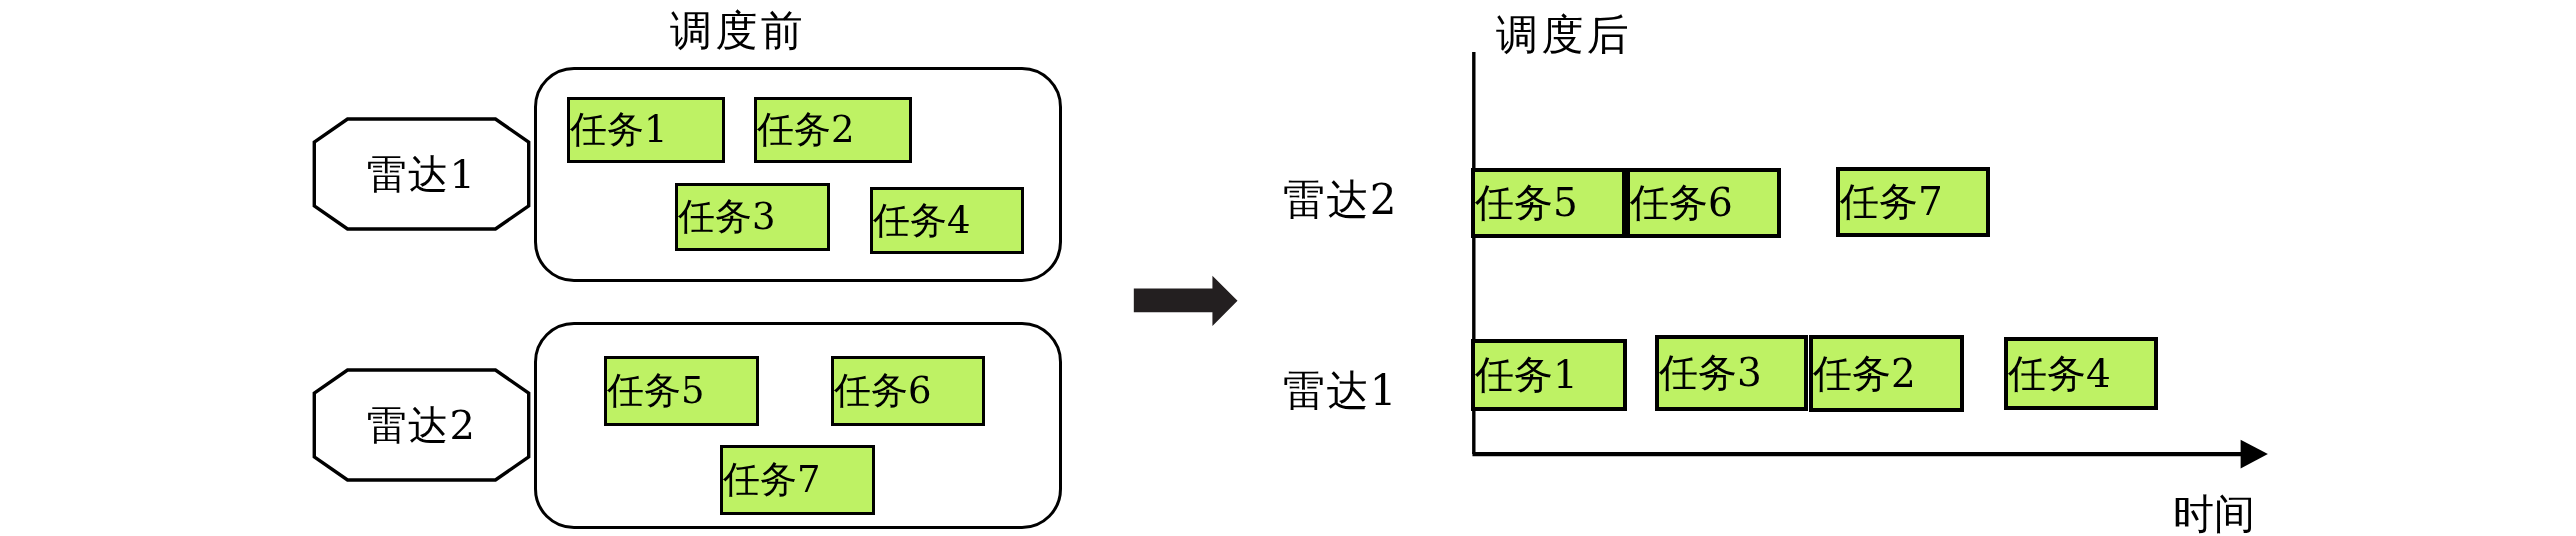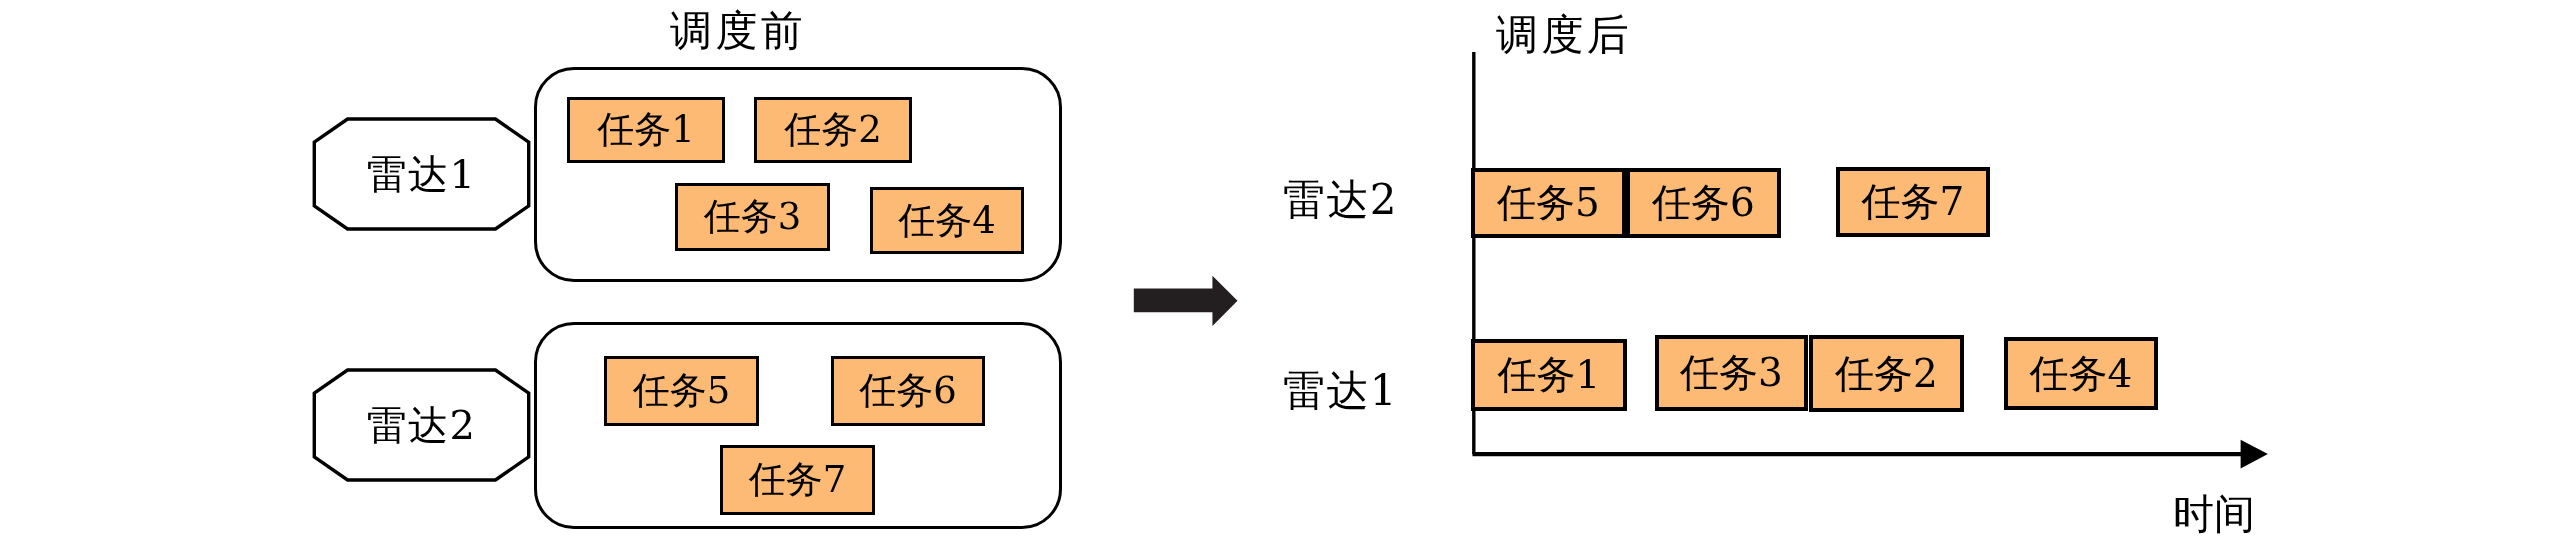--- a/index.html
+++ b/index.html
@@ -29,24 +29,24 @@
   .octagon-wrap{position:absolute;}
   .octagon-wrap svg{display:block;}
   .octagon-label{
     position:absolute;
     display:flex;align-items:center;justify-content:center;
     font-size:40px;letter-spacing:1.4px;
     white-space:nowrap;
   }
   .task-box{
     position:absolute;
-    background:#fdba74;
+    background:#bef264;
     border:3.4px solid #000;
     box-sizing:border-box;
-    display:flex;align-items:center;justify-content:center;
+    display:flex;align-items:center;
     font-size:37px;
     white-space:nowrap;
   }
   .task-box.gantt{border-width:4.1px;font-size:39px;}
   .row-label{
     position:absolute;
     font-size:42px;
     letter-spacing:1.4px;
     white-space:nowrap;
   }

